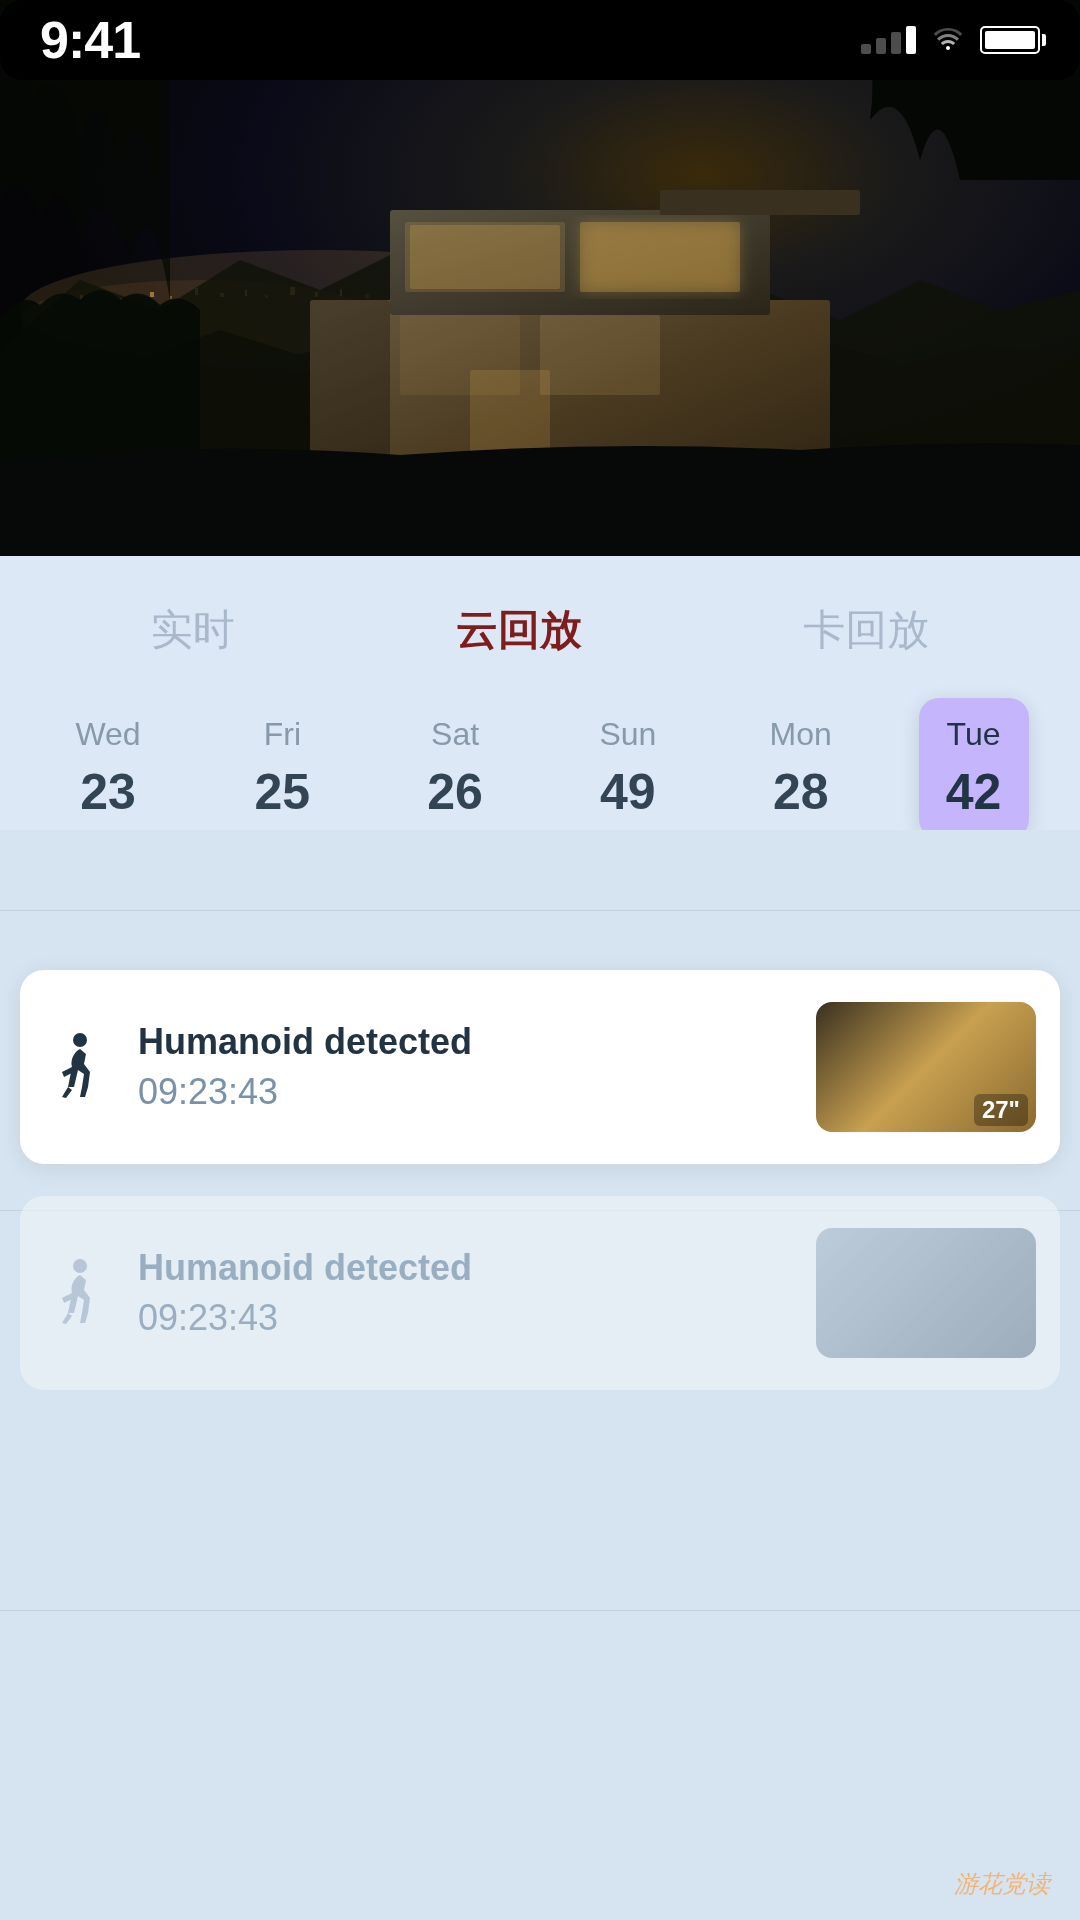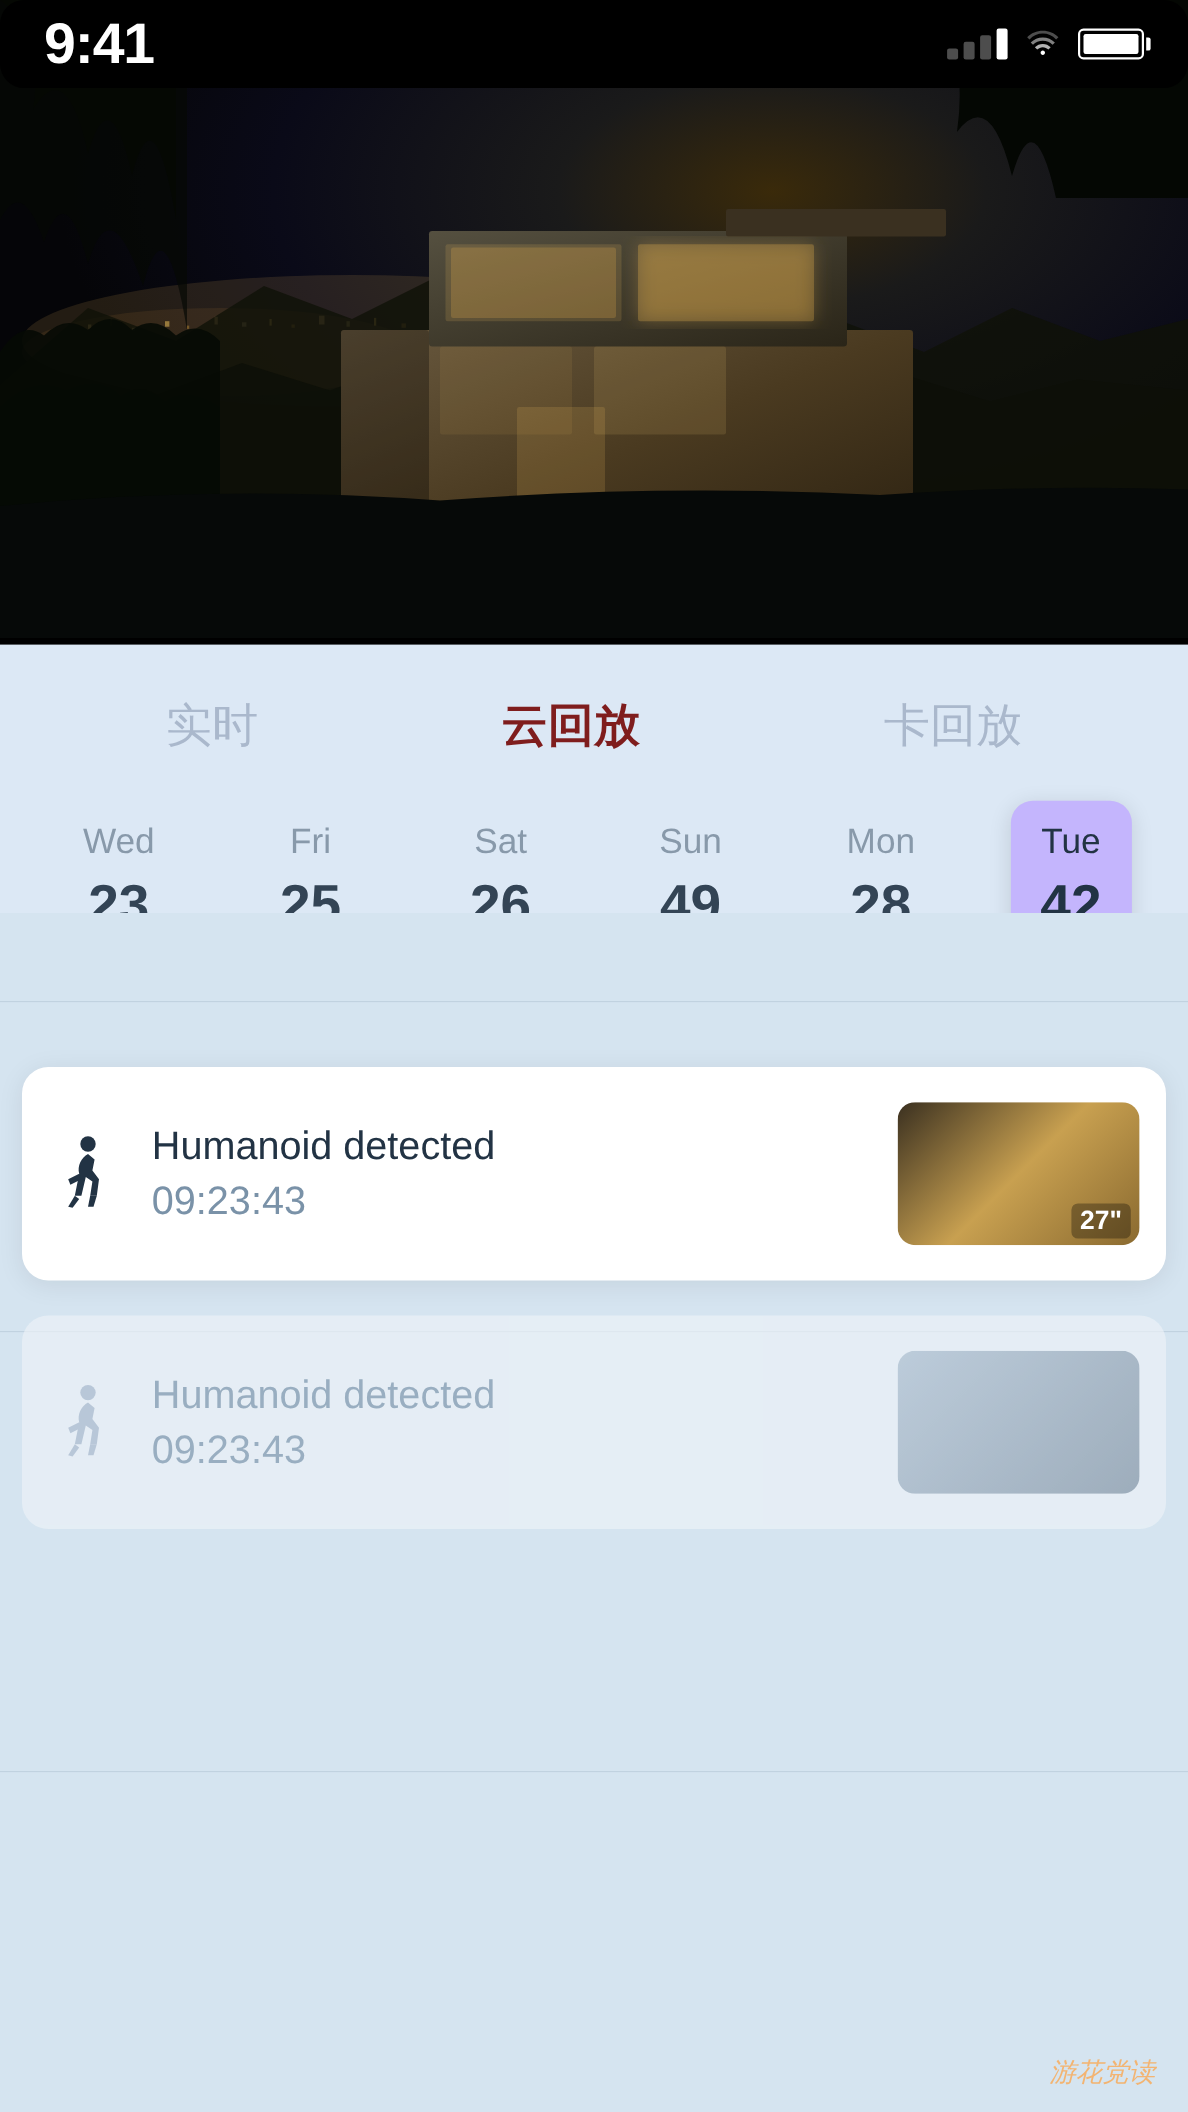--- a/index.html
+++ b/index.html
@@ -278,21 +278,21 @@
       align-items: center;
       justify-content: center;
     }
 
     .event-info {
       flex: 1;
     }
 
     .event-title {
       font-size: 36px;
-      font-weight: 400;
+      font-weight: 700;
       color: #223344;
       margin-bottom: 8px;
     }
 
     .event-time {
       font-size: 36px;
       color: #7a92a8;
     }
 
     .event-thumb {
@@ -504,21 +504,21 @@
 
       <path d="M0,0 Q40,30 30,100 Q60,50 80,140 Q100,70 120,160 Q140,80 160,200 L160,0 Z" fill="#040703"></path>
       <path d="M0,0 L0,200 Q20,160 40,220 Q60,160 80,240 Q100,170 130,260 Q150,180 170,300 L170,0 Z" fill="#050804" opacity="0.7"></path>
 
       <rect x="0" y="480" width="1080" height="100" fill="#070a05" opacity="0.9"></rect>
       <path d="M0,460 Q200,440 400,455 Q600,440 800,450 Q950,440 1080,445 L1080,580 L0,580 Z" fill="#060908"></path>
     </svg>
   </div>
 </div>
 
-<div style="position:absolute; top:586px; left:0; right:0; background:#dce8f5; padding:36px 0 0 0;">
+<div style="position:absolute; top:556px; left:0; right:0; background:#dce8f5; padding:36px 0 0 0;">
   <div class="tabs">
     <div class="tab-item">实时</div>
     <div class="tab-item active">云回放</div>
     <div class="tab-item">卡回放</div>
   </div>
 
   <div class="calendar-strip" id="calendar-strip">
   <div class="cal-day">
         <span class="cal-day-name">Wed</span>
         <span class="cal-day-num">23</span>

